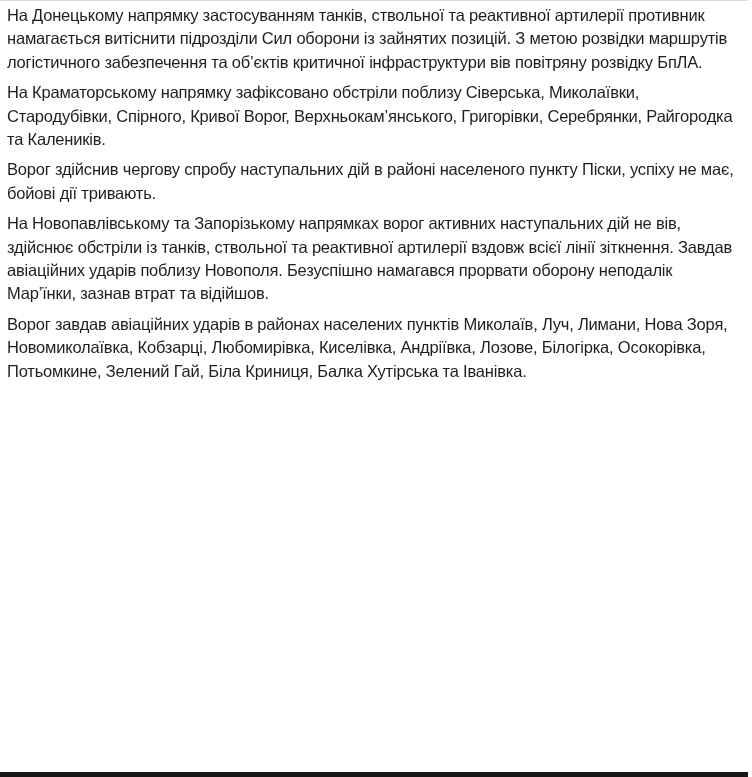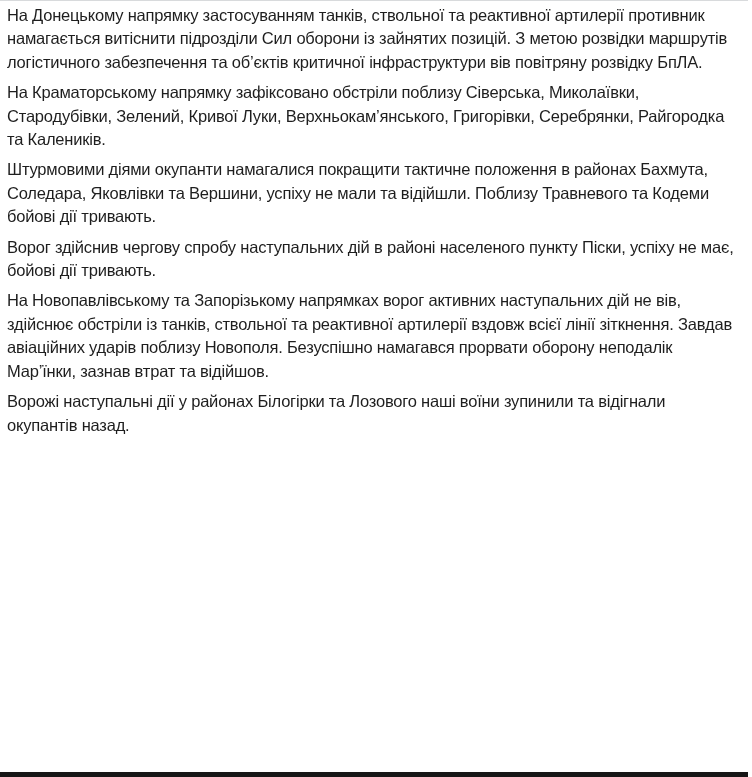--- a/index.html
+++ b/index.html
@@ -36,20 +36,19 @@
     background: #161616;
     z-index: 2;
   }
 </style>
 </head>
 <body>
 
 <div class="screen">
   <div class="post-text">
     <p>На Донецькому напрямку застосуванням танків, ствольної та реактивної артилерії противник намагається витіснити підрозділи Сил оборони із зайнятих позицій. З метою розвідки маршрутів логістичного забезпечення та об’єктів критичної інфраструктури вів повітряну розвідку БпЛА.</p>
-    <p>На Краматорському напрямку зафіксовано обстріли поблизу Сіверська, Миколаївки, Стародубівки, Зелений, Кривої Луки, Верхньокам’янського, Григорівки, Серебрянки, Райгородка та Калеників.</p>
-    <p>Штурмовими діями окупанти намагалися покращити тактичне положення в районах Бахмута, Соледара, Яковлівки та Вершини, успіху не мали та відійшли. Поблизу Травневого та Кодеми бойові дії тривають.</p>
+    <p>На Краматорському напрямку зафіксовано обстріли поблизу Сіверська, Миколаївки, Стародубівки, Спірного, Кривої Ворог, Верхньокам’янського, Григорівки, Серебрянки, Райгородка та Калеників.</p>
     <p>Ворог здійснив чергову спробу наступальних дій в районі населеного пункту Піски, успіху не має, бойові дії тривають.</p>
     <p>На Новопавлівському та Запорізькому напрямках ворог активних наступальних дій не вів, здійснює обстріли із танків, ствольної та реактивної артилерії вздовж всієї лінії зіткнення. Завдав авіаційних ударів поблизу Новополя. Безуспішно намагався прорвати оборону неподалік Мар’їнки, зазнав втрат та відійшов.</p>
-    <p>Ворожі наступальні дії у районах Білогірки та Лозового наші воїни зупинили та відігнали окупантів назад.</p>
+    <p>Ворог завдав авіаційних ударів в районах населених пунктів Миколаїв, Луч, Лимани, Нова Зоря, Новомиколаївка, Кобзарці, Любомирівка, Киселівка, Андріївка, Лозове, Білогірка, Осокорівка, Потьомкине, Зелений Гай, Біла Криниця, Балка Хутірська та Іванівка.</p>
   </div>
   <div class="bottom-media-edge"></div>
 </div>
 
 </body></html>

